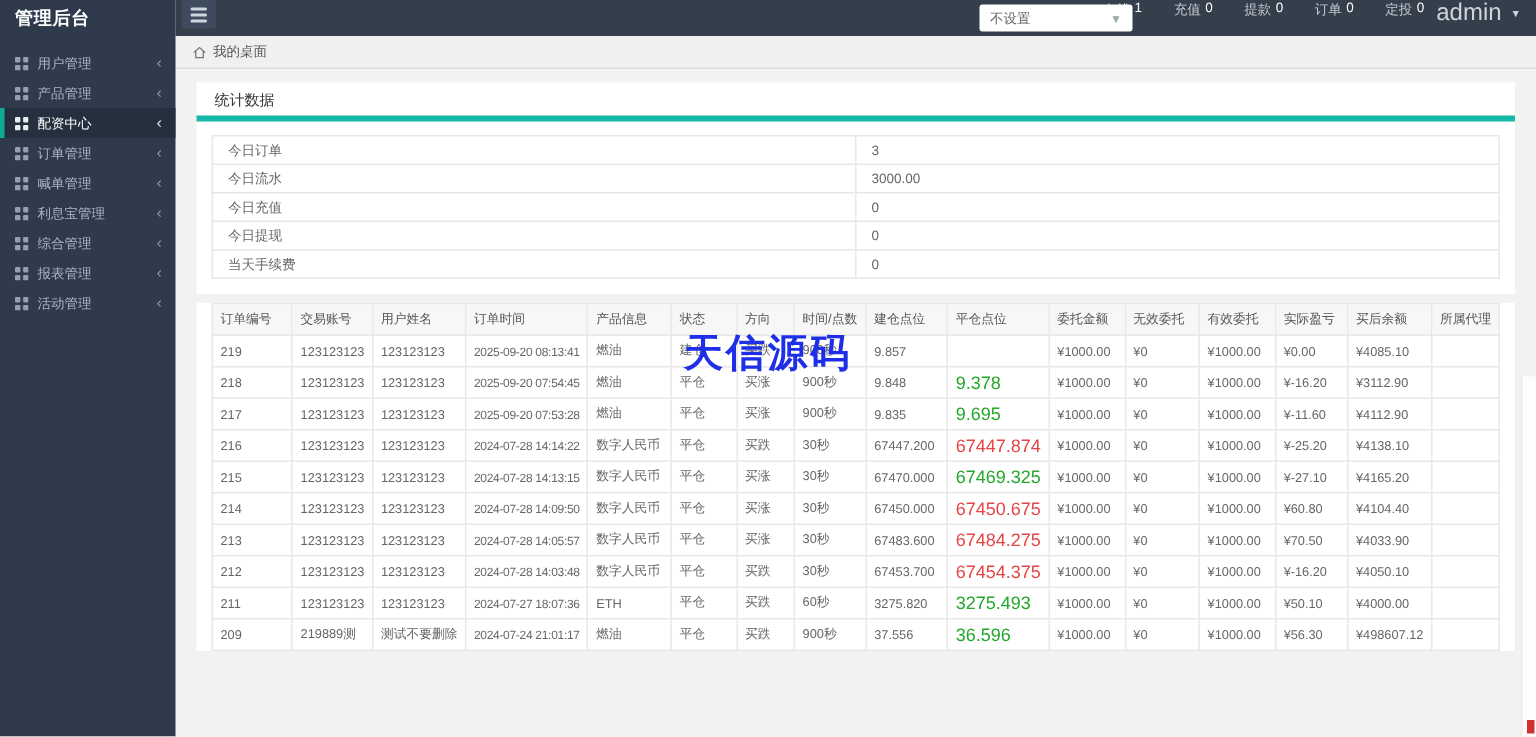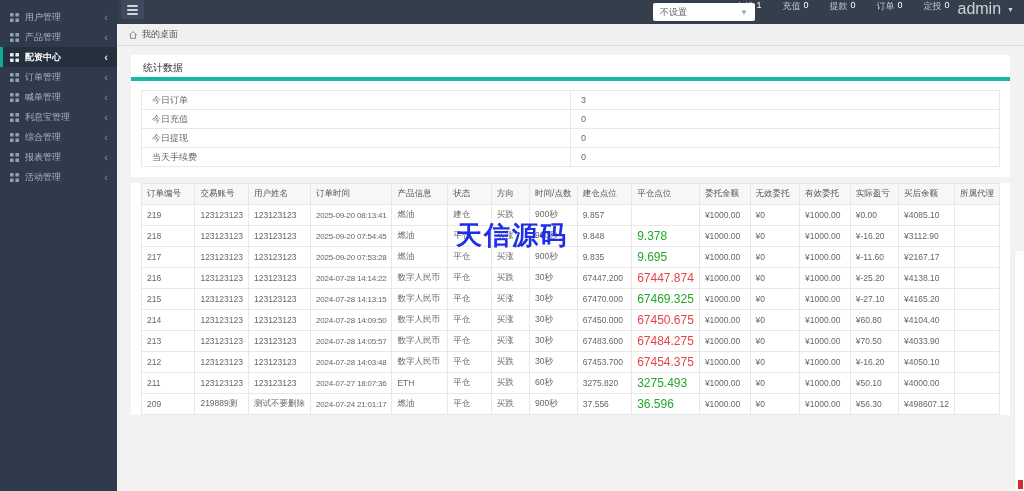--- a/index.html
+++ b/index.html
@@ -11,21 +11,21 @@
     color:#666;
   }
   
   .sidebar { position:absolute; left:0; top:0; width:117px; height:491px; background:#2f3b4d; z-index:6; }
   .logo { height:25px; line-height:25px; padding-left:10px; color:#fff; font-size:12px; font-weight:bold; letter-spacing:.5px; }
   .menu { margin-top:7px; }
   .menu-item { position:relative; height:20px; display:flex; align-items:center; padding:0 9px 0 10px; color:#a9b4c0; font-size:9px; cursor:pointer; }
   .menu-item .gicon { display:flex; margin-right:6px; color:#94a0ad; }
   .menu-item .mlabel { flex:0 1 auto; white-space:nowrap; }
   .menu-item .chev { margin-left:auto; font-size:11px; line-height:10px; color:#8b96a3; }
-  .menu-item.active { background:#24303e; color:#fff; font-weight:bold; }
+  .menu-item.active { background:#24303e; color:#fff; font-weight:normal; }
   .menu-item.active .gicon { color:#e8edf2; }
   .menu-item.active .chev { color:#dfe5ea; }
   .menu-item.active::before { content:""; position:absolute; left:0; top:0; bottom:0; width:3px; background:var(--accent,#10ab97); }
   
   .topbar { position:absolute; left:117px; right:0; top:0; height:24px; background:#353e4b; display:flex; align-items:flex-start; z-index:5; }
   .hamburger { width:23px; height:19px; margin-left:4px; background:#3e4b5f; border-radius:2px; display:flex; flex-direction:column; justify-content:center; align-items:center; gap:2px; cursor:pointer; }
   .hamburger i { display:block; width:11px; height:2px; background:#cdd5dd; border-radius:1px; }
   .select { position:absolute; left:536px; top:3px; width:102px; height:18px; background:#fff; border-radius:2px; font-size:9px; color:#666; display:flex; align-items:center; padding:0 7px; cursor:pointer; }
   .select .caret { margin-left:auto; color:#9aa; font-size:8px; }
   .topbar-right { margin-left:auto; display:flex; align-items:center; gap:21px; padding-right:8px; font-size:9px; color:#c3cad2; }
@@ -59,20 +59,21 @@
   
   .watermark { position:absolute; left:456px; top:218px; font-size:26px; font-weight:bold; color:var(--wm,#1f2fe8); letter-spacing:2px; z-index:9; font-family:"Liberation Sans","DejaVu Sans",sans-serif; }
   
   .scrollbar { position:absolute; right:0; top:251px; bottom:0; width:10px; background:#fdfdfd; border-left:1px solid #ececec; z-index:8; }
   .scroll-mark { position:absolute; right:1px; bottom:2px; width:5px; height:9px; background:#d03030; z-index:9; }
 </style>
 </head>
 <body>
 
 <div class="sidebar">
+  <div class="logo">管理后台</div>
   <div class="menu">
       <div class="menu-item">
         <span class="gicon">
           <svg viewBox="0 0 10 10" width="9" height="9">
             <g fill="currentColor">
               <rect x="0" y="0" width="4" height="4" rx="0.8"></rect>
               <rect x="6" y="0" width="4" height="4" rx="0.8"></rect>
               <rect x="0" y="6" width="4" height="4" rx="0.8"></rect>
               <rect x="6" y="6" width="4" height="4" rx="0.8"></rect>
             </g>
@@ -249,20 +250,24 @@
   <div class="card">
     <div class="card-title">统计数据</div>
     <div class="stats-wrap">
       <table class="stats-table">
         <tbody>
             <tr>
               <td class="lbl">今日订单</td>
               <td>3</td>
             </tr>
             <tr>
+              <td class="lbl">今日流水</td>
+              <td>3000.00</td>
+            </tr>
+            <tr>
               <td class="lbl">今日充值</td>
               <td>0</td>
             </tr>
             <tr>
               <td class="lbl">今日提现</td>
               <td>0</td>
             </tr>
             <tr>
               <td class="lbl">当天手续费</td>
               <td>0</td>
@@ -358,21 +363,21 @@
               <td>燃油</td>
               <td>平仓</td>
               <td>买涨</td>
               <td>900秒</td>
               <td>9.835</td>
               <td class="close down">9.695</td>
               <td>¥1000.00</td>
               <td>¥0</td>
               <td>¥1000.00</td>
               <td>¥-11.60</td>
-              <td>¥2167.17</td>
+              <td>¥4112.90</td>
               <td></td>
             </tr>
             <tr>
               <td>216</td>
               <td>123123123</td>
               <td>123123123</td>
               <td class="time">2024-07-28 14:14:22</td>
               <td>数字人民币</td>
               <td>平仓</td>
               <td>买跌</td>

